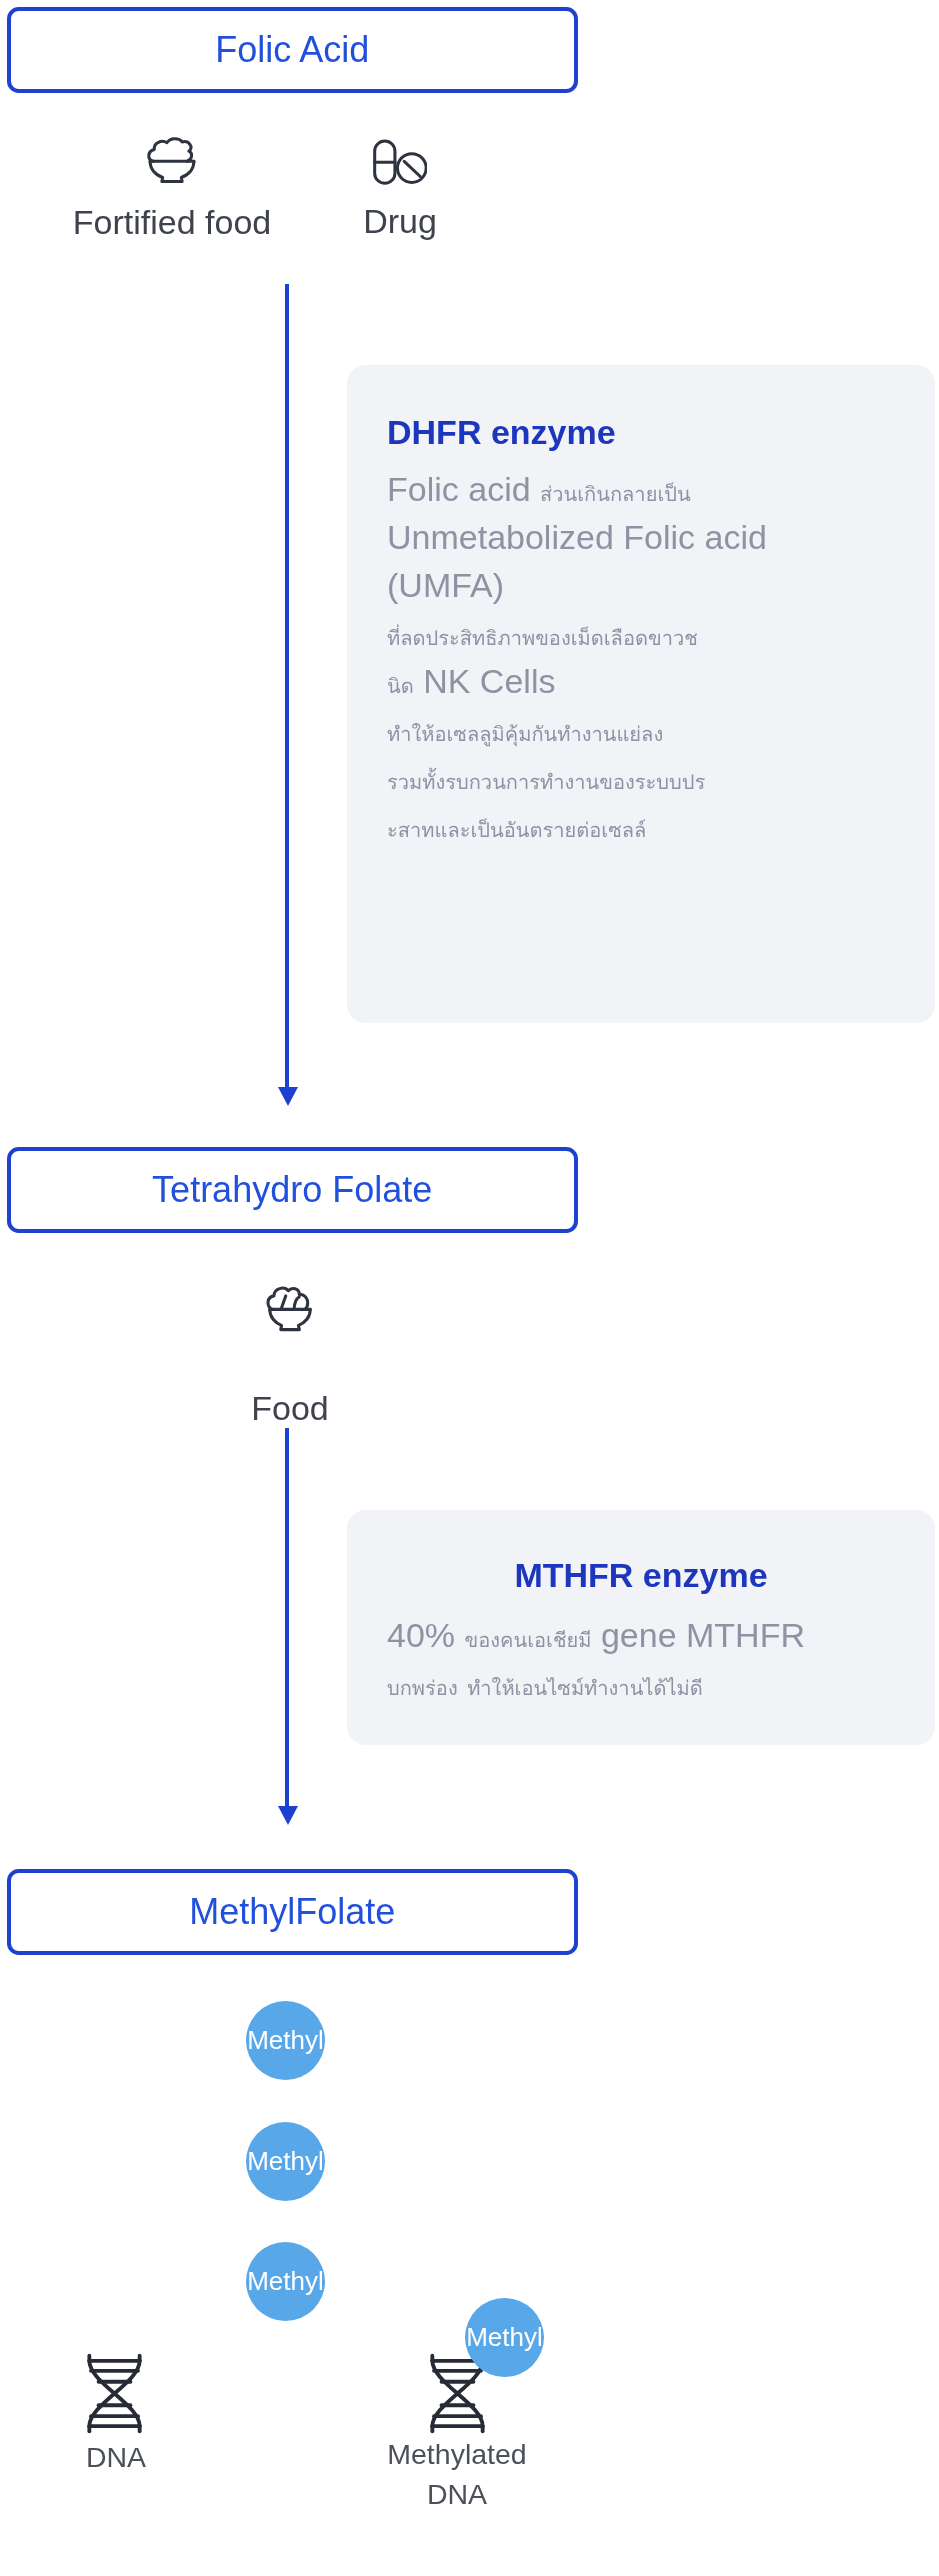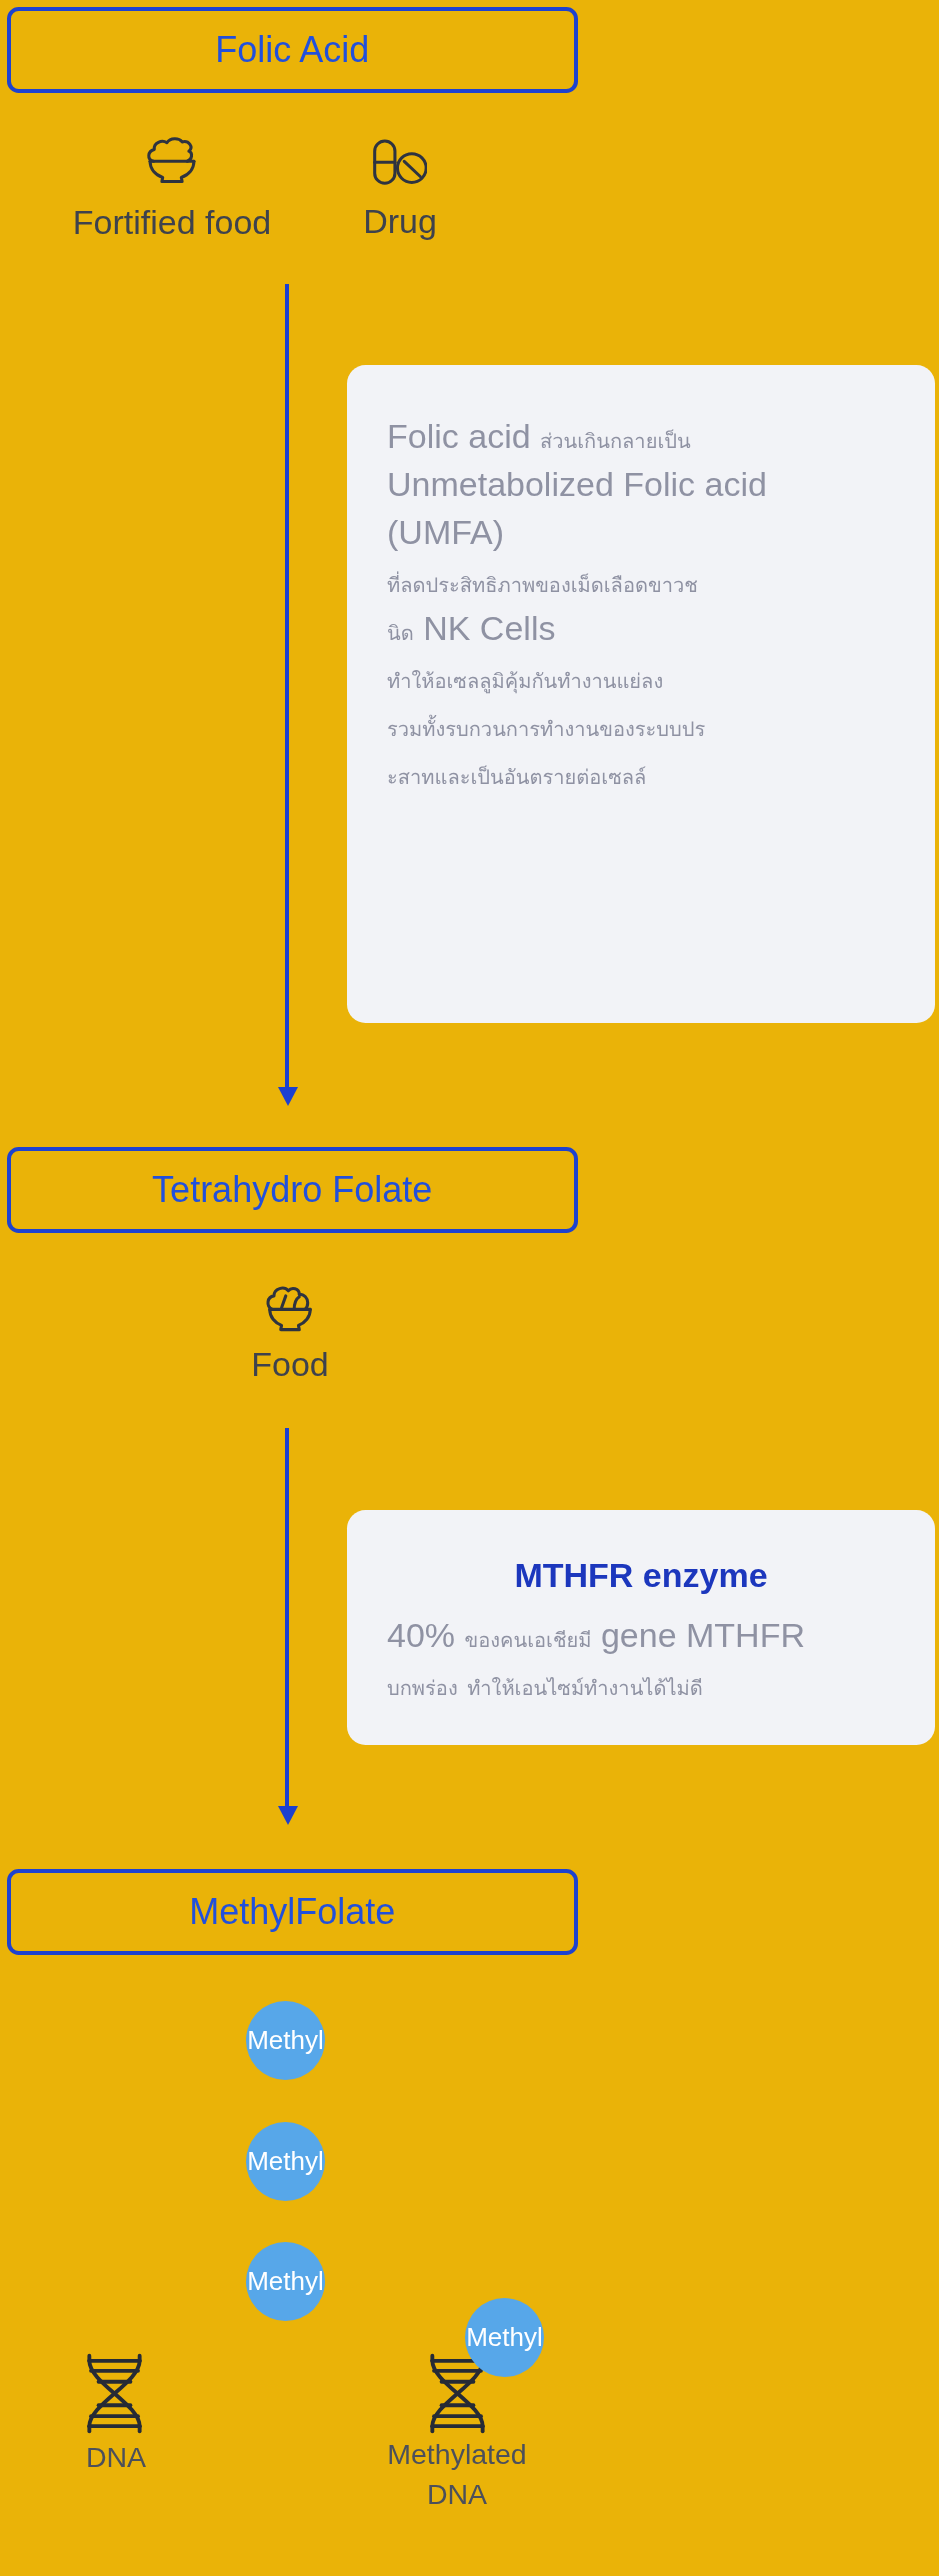--- a/index.html
+++ b/index.html
@@ -1,16 +1,16 @@
 <!DOCTYPE html>
 <html style="font-size:13.4px"><head>
 <meta charset="utf-8">
 <style>
   html,body{margin:0;padding:0;background:#000;}
-  #canvas{position:relative;width:940px;height:2576px;background:#eab308;overflow:hidden;
+  #canvas{position:relative;width:940px;height:2576px;background:#ffffff;overflow:hidden;
           font-family:"Liberation Sans",sans-serif;}
   .node-box{position:absolute;left:6.7px;width:571px;height:86px;box-sizing:border-box;
             border:4.2px solid #1e42cf;border-radius:11.7px;display:flex;align-items:center;justify-content:center;}
   .node-box span{color:#2150dc;font-size:36px;font-weight:500;}
   .src-group{position:absolute;display:flex;flex-direction:column;align-items:center;}
   .src-group svg{display:block;}
   .src-label{font-size:34px;color:#3e424d;white-space:nowrap;}
   .arrow-line{position:absolute;width:4.2px;background:#1c40d0;}
   .arrow-head{position:absolute;width:0;height:0;border-left:10px solid transparent;border-right:10px solid transparent;border-top:19.3px solid #1c40d0;}
   .card{position:absolute;left:347px;width:588px;box-sizing:border-box;background:#f2f3f7;border-radius:18.5px;
@@ -48,35 +48,36 @@
       <path d="M6 30 H58"></path>
       <path d="M6 30 C6 39 12 46 21 49 L20 54 H44 L43 49 C52 46 58 39 58 30"></path>
     </svg>
     <div class="src-label" style="margin-top:13.4px;">Fortified food</div>
   </div>
 
   <div class="arrow-line" style="left:285px;top:284px;height:803px;"></div>
   <div class="arrow-head" style="left:278px;top:1087px;"></div>
 
   <div class="card" style="top:365px;height:658px;">
+    <p class="card-title">DHFR enzyme</p>
     <p class="card-text">Folic acid <span class="th">ส่วนเกินกลายเป็น</span>
 Unmetabolized Folic acid
 (UMFA)
 <span class="th">ที่ลดประสิทธิภาพของเม็ดเลือดขาวช</span>
 <span class="th">นิด</span> NK Cells
 <span class="th">ทำให้อเซลลูมิคุ้มกันทำงานแย่ลง</span>
 <span class="th">รวมทั้งรบกวนการทำงานของระบบปร</span>
 <span class="th">ะสาทและเป็นอันตรายต่อเซลล์</span></p>
   </div>
 
   <div class="node-box" style="top:1147px;">
     <span>Tetrahydro Folate</span>
   </div>
 
-  <div class="src-group" style="left:164px;top:1279px;width:252px;">
+  <div class="src-group" style="left:164px;top:1279px;width:252px;gap:44px;">
     <svg width="54" height="54" viewBox="0 0 64 64" fill="none" stroke="#2e3340" stroke-width="3.6" stroke-linecap="round" stroke-linejoin="round">
       <path d="M11 36 C3 32 5 21 13 20 C13 11 25 8 30 14 C34 9 43 11 43 18"></path>
       <path d="M43 18 C49 18 53 23 53 28 C53 31 52 34 50 36"></path>
       <path d="M37 36 C37 28 40 23 43 21"></path>
       <path d="M27 20 L22 34"></path>
       <path d="M8 36 H56"></path>
       <path d="M8 36 C8 45 14 52 22 55 L21 60 H43 L42 55 C50 52 56 45 56 36"></path>
     </svg>
     <div class="src-label" style="margin-top:11.7px;">Food</div>
   </div>

